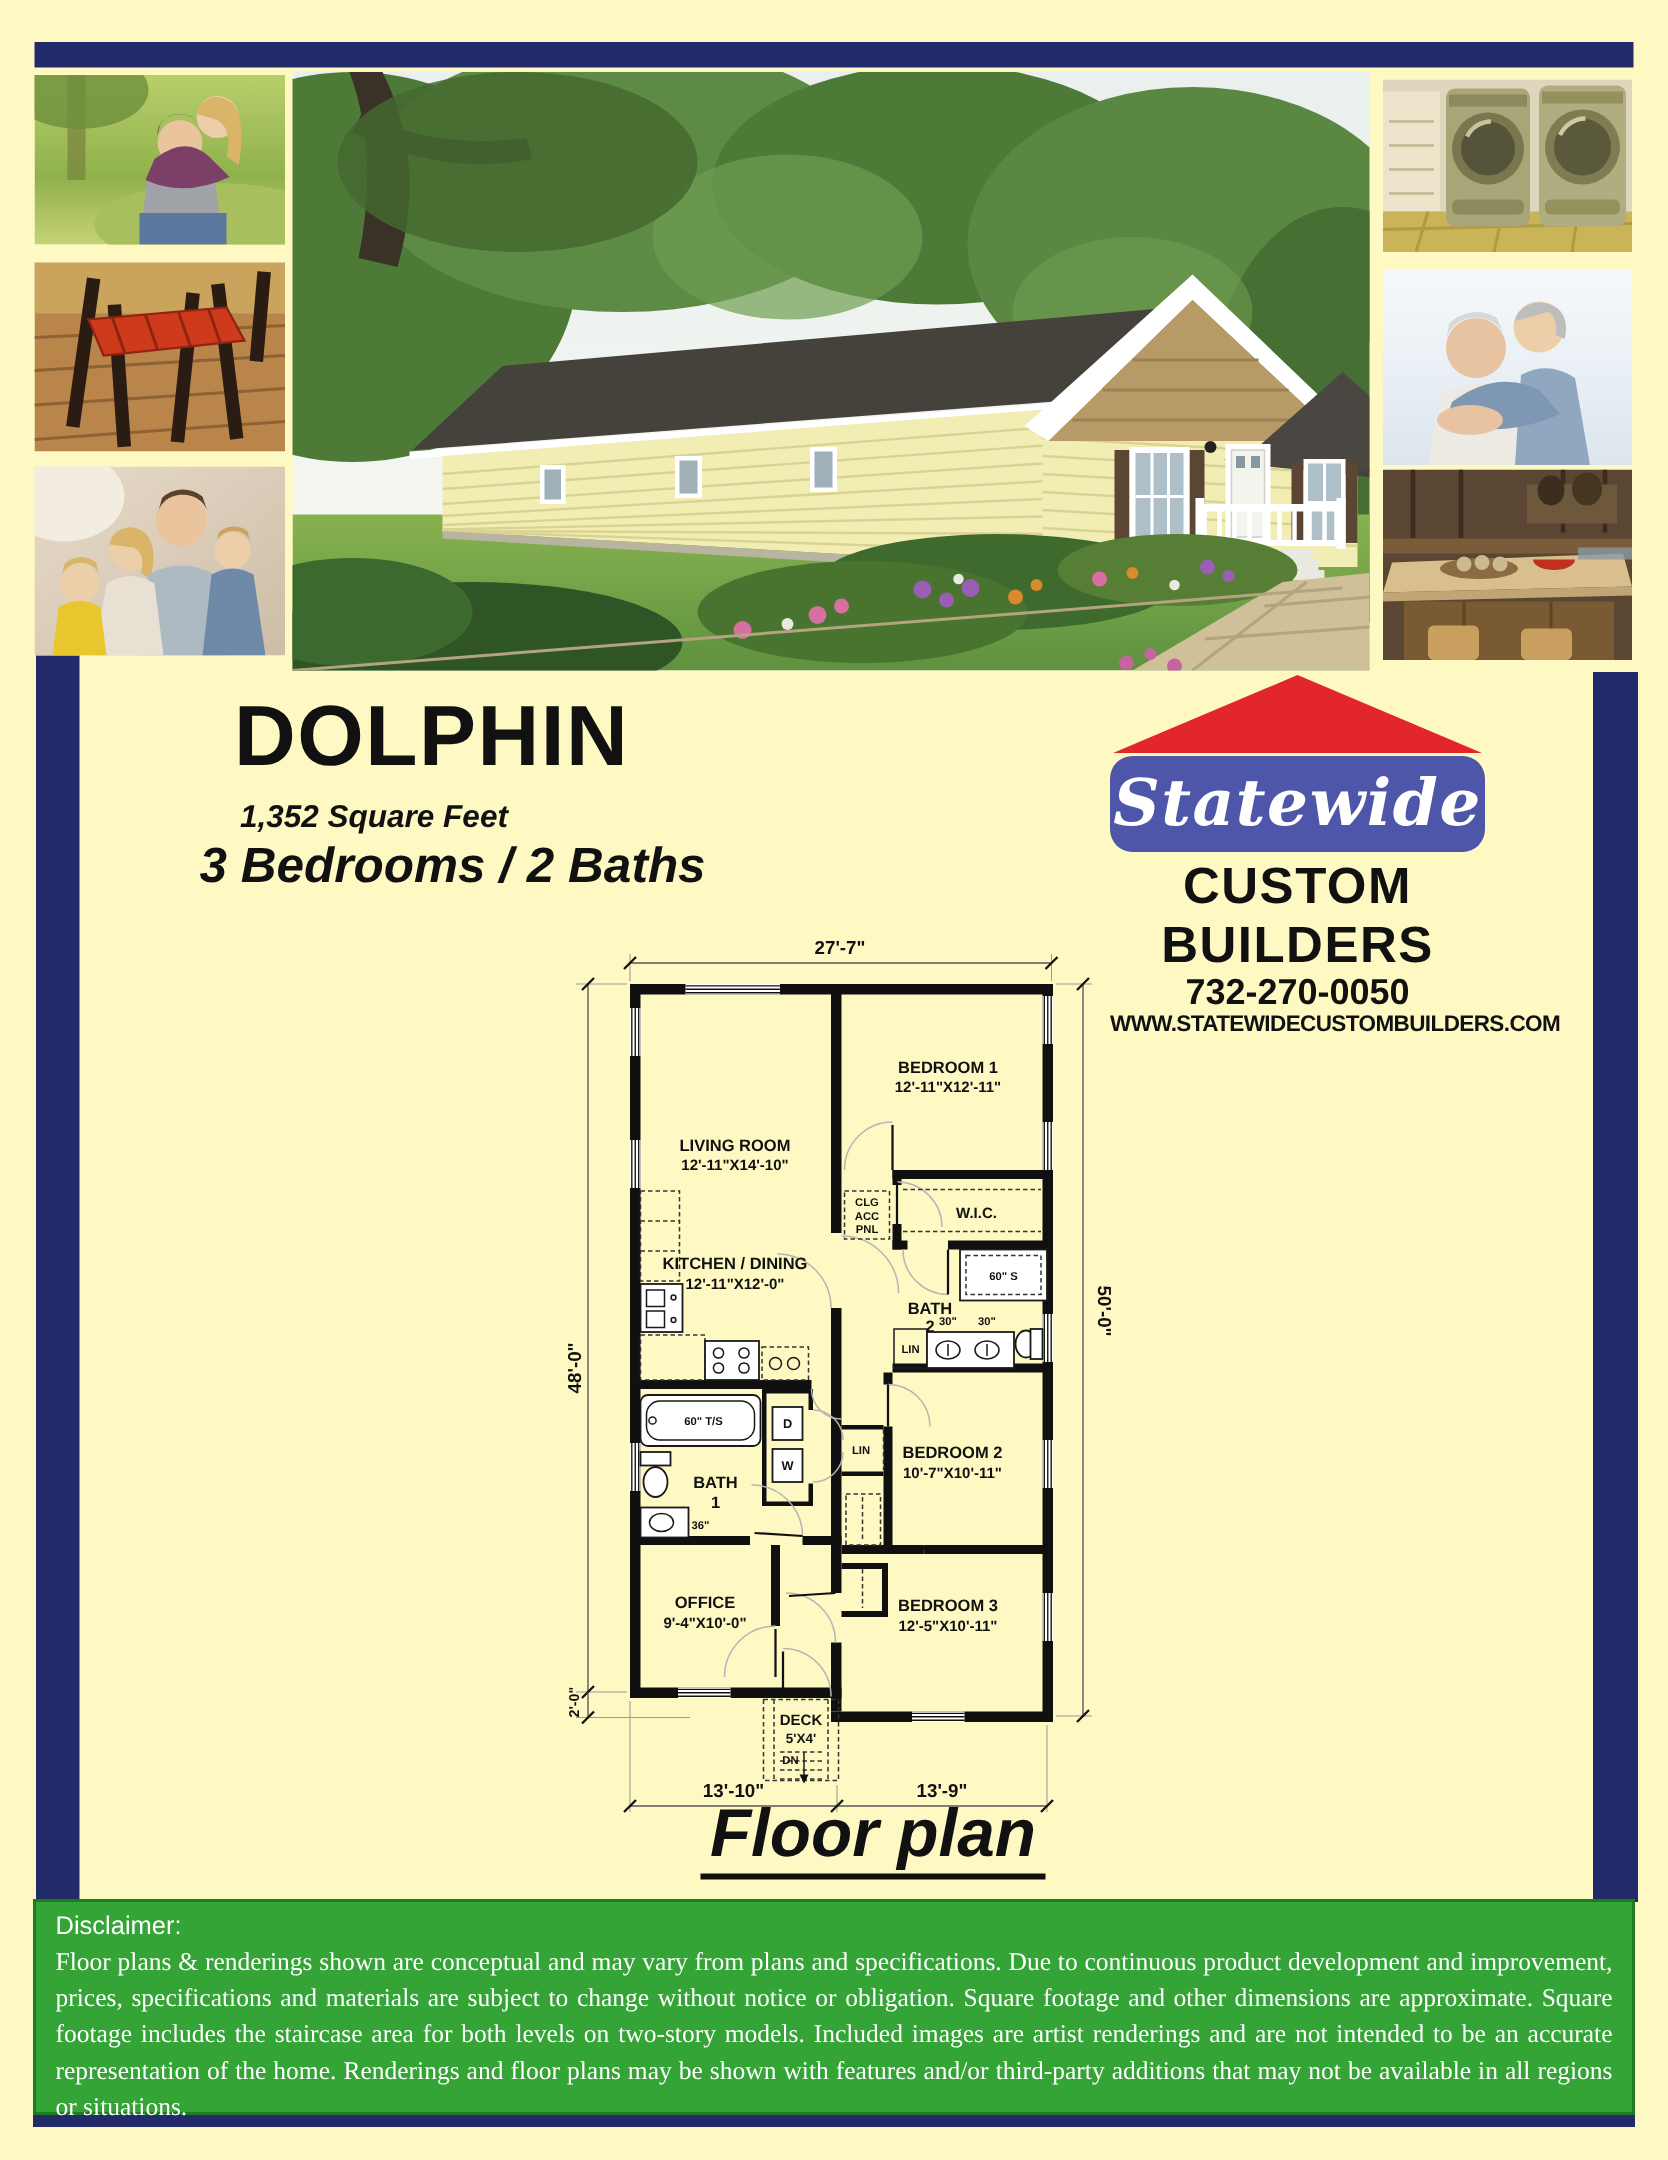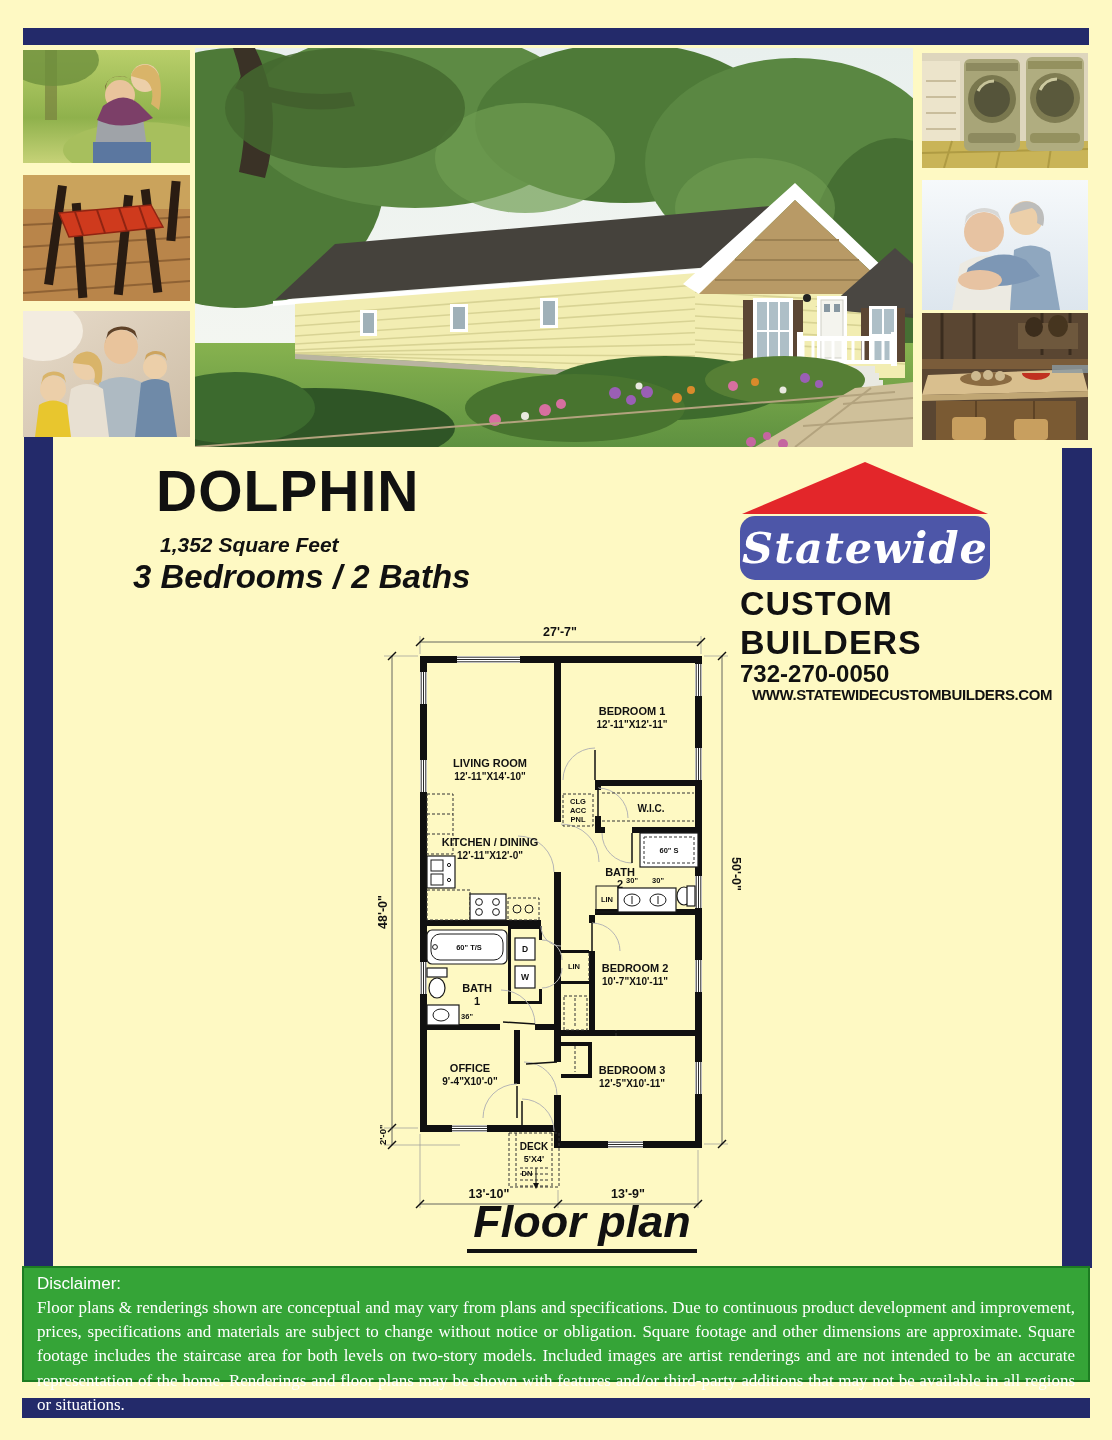--- a/index.html
+++ b/index.html
@@ -5,36 +5,36 @@
   html,body{margin:0;padding:0;background:#ffffff;}
   .page{position:relative;width:1112px;height:1440px;background:#fef9c3;overflow:hidden;
         font-family:"Liberation Sans",sans-serif;color:#111;}
   .abs{position:absolute;}
   .navy{background:#232a6a;}
   
   .model-title{left:156px;top:458px;font-size:57px;font-weight:bold;letter-spacing:1px;}
   .sqft{left:160px;top:533px;font-size:21px;font-weight:bold;font-style:italic;}
   .bedbath{left:133px;top:558px;font-size:33px;font-weight:bold;font-style:italic;}
   
-  .logo{left:740px;top:462px;width:250px;text-align:left;}
+  .logo{left:740px;top:450px;width:250px;text-align:center;}
   .roof{width:0;height:0;margin:0 auto;border-left:123px solid transparent;
         border-right:123px solid transparent;border-bottom:52px solid #e3262a;}
   .badge{margin-top:2px;height:64px;background:#4d56a8;border-radius:15px;
          display:flex;align-items:center;justify-content:center;}
   .badge span{font-family:"DejaVu Serif",serif;font-style:italic;font-weight:bold;
          font-size:43px;color:#fff;letter-spacing:1px;}
   .cb{margin-top:4px;font-size:34px;font-weight:bold;letter-spacing:1px;}
   .phone{font-size:24px;font-weight:bold;letter-spacing:0;line-height:1.0;}
-  .url{font-size:15px;font-weight:bold;letter-spacing:-0.4px;margin-left:12px;}
+  .url{font-size:15px;font-weight:bold;letter-spacing:-0.4px;}
   
   .fp-caption{left:447px;top:1196px;width:270px;text-align:center;font-size:45px;
               font-weight:bold;font-style:italic;}
   .fp-caption span{border-bottom:4px solid #111;padding:0 6px 2px 6px;}
   
-  .disclaimer{left:22px;top:1266px;width:1068px;height:116px;background:#35a437;
+  .disclaimer{left:22px;top:1266px;width:1068px;height:144px;background:#35a437;
               border:2px solid #1d7c22;box-sizing:border-box;color:#fff;
               padding:4px 13px;font-size:17px;line-height:1.42;}
   .disclaimer .head{display:block;}
   .disclaimer .body{display:block;text-align:justify;font-family:Liberation Serif, serif;}
   
   .plan text{font-family:"Liberation Sans",sans-serif;fill:#111;}
   .plan .room{font-size:11px;font-weight:bold;text-anchor:middle;}
   .plan .size{font-size:10px;font-weight:bold;text-anchor:middle;}
   .plan .sm{font-size:7.5px;font-weight:bold;text-anchor:middle;}
   .plan .dimt{font-size:12.5px;font-weight:bold;text-anchor:middle;}

